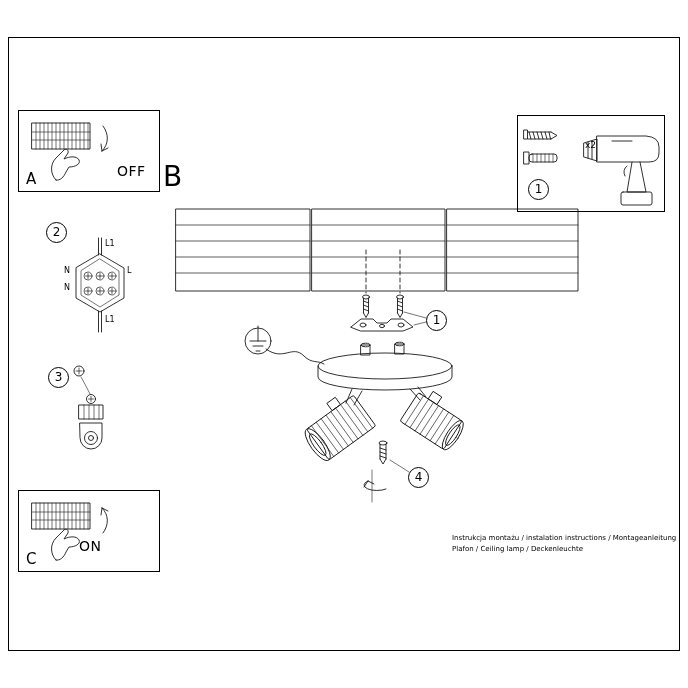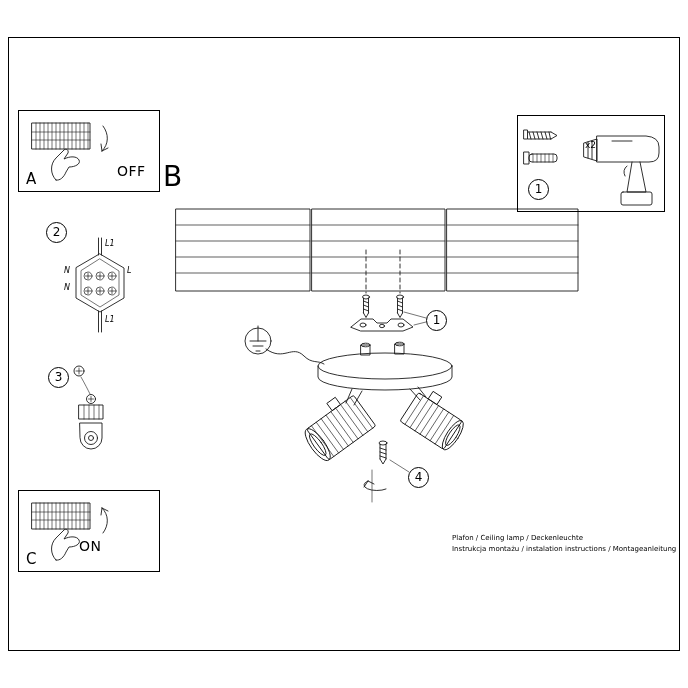--- a/index.html
+++ b/index.html
@@ -24,21 +24,21 @@
   .step-circle {
     position:absolute; width:21px; height:21px;
     border:1px solid #000; border-radius:50%;
     font-size:12px; line-height:19px; text-align:center; background:#fff;
   }
   .sc-wiring   { left:46px;  top:222px; }
   .sc-ground   { left:48px;  top:367px; }
   .sc-mount    { left:426px; top:310px; }
   .sc-shade    { left:408px; top:467px; }
   .sc-hardware { left:528px; top:179px; }
-  .mini-label { position:absolute; font-size:8px;font-style:italic; }
+  .mini-label { position:absolute; font-size:8px; }
   .lbl-cable-top { left:105px; top:239px; }
   .lbl-n-top     { left:64px;  top:266px; }
   .lbl-l-top     { left:127px; top:266px; }
   .lbl-n-bot     { left:64px;  top:283px; }
   .lbl-cable-bot { left:105px; top:315px; }
   .qty-label { position:absolute; left:537px; top:140px; font-size:9px;margin-left:48px; }
   .footer { position:absolute; left:452px; top:533px; font-size:7px; line-height:11px; white-space:nowrap; }
 </style>
 </head>
 <body>
@@ -205,17 +205,17 @@
   <div class="step-circle sc-mount">1</div>
   <div class="step-circle sc-shade">4</div>
 
   <div class="mini-label lbl-cable-top">L1</div>
   <div class="mini-label lbl-n-top">N</div>
   <div class="mini-label lbl-l-top">L</div>
   <div class="mini-label lbl-n-bot">N</div>
   <div class="mini-label lbl-cable-bot">L1</div>
 
   <div class="footer">
+    <div>Instrukcja montażu / instalation instructions / Montageanleitung</div>
     <div>Plafon / Ceiling lamp / Deckenleuchte</div>
-    <div>Instrukcja montażu / instalation instructions / Montageanleitung</div>
   </div>
 
 </div>
 
 </body></html>

